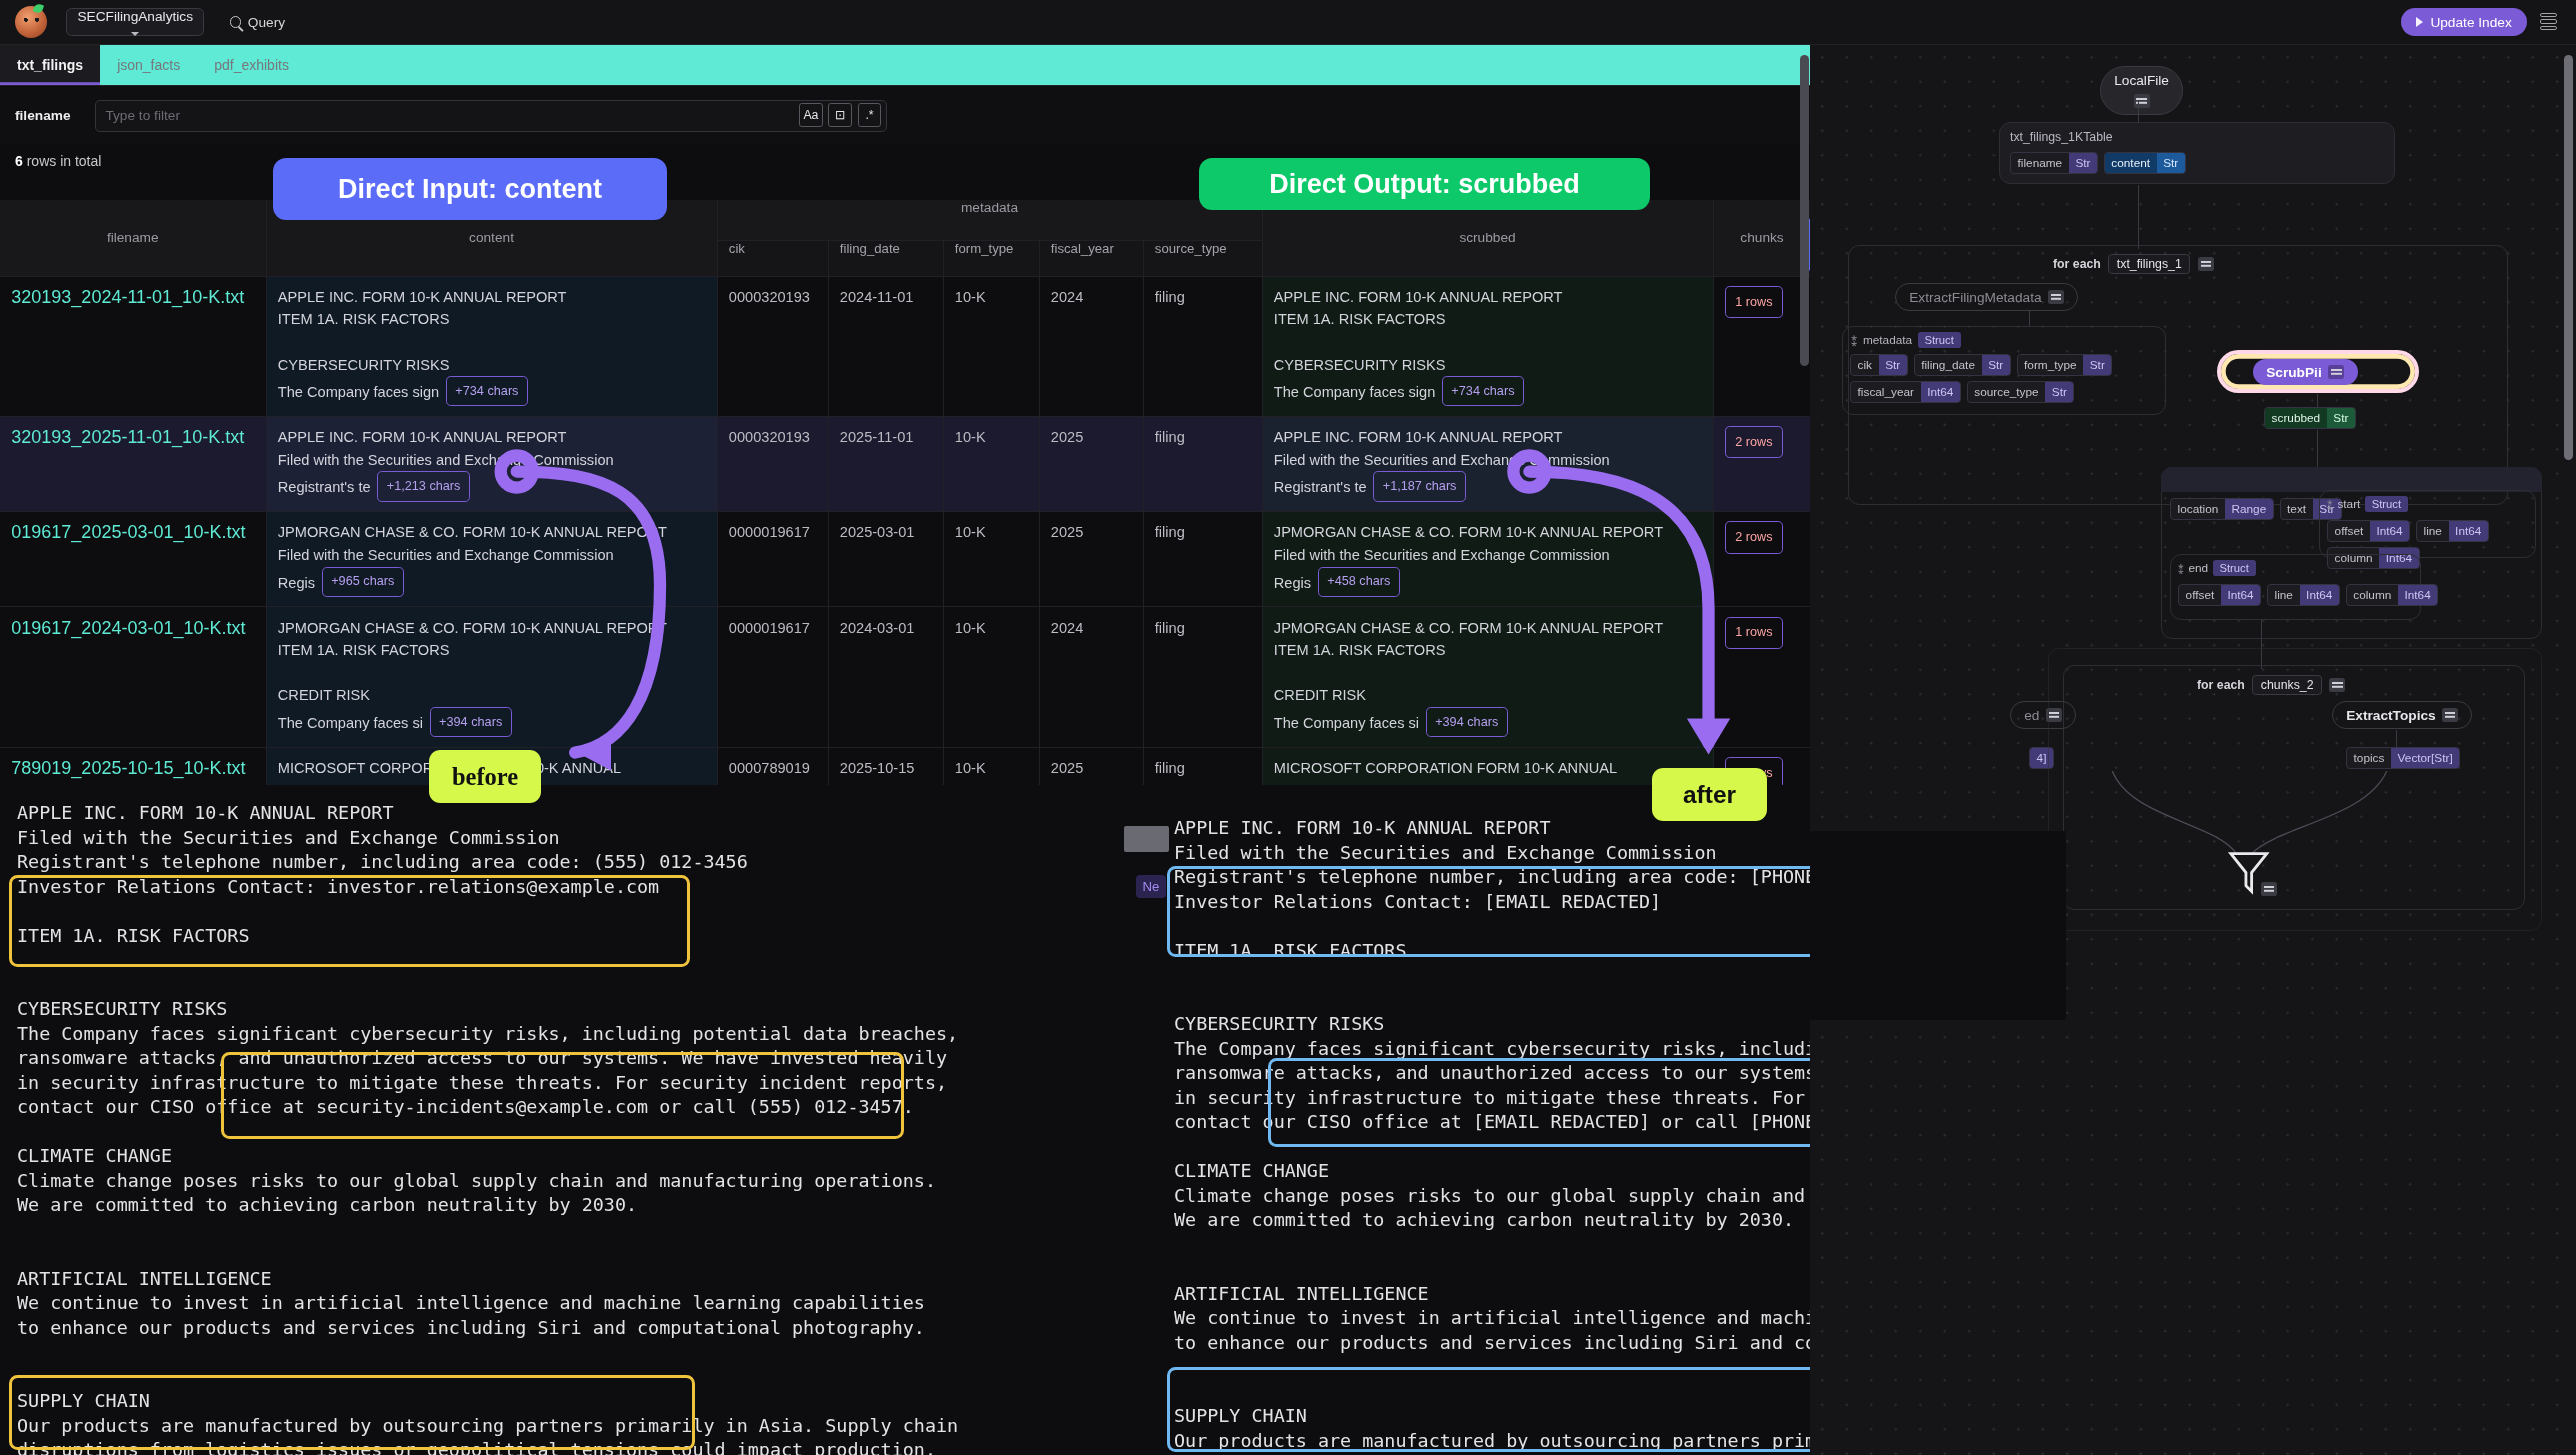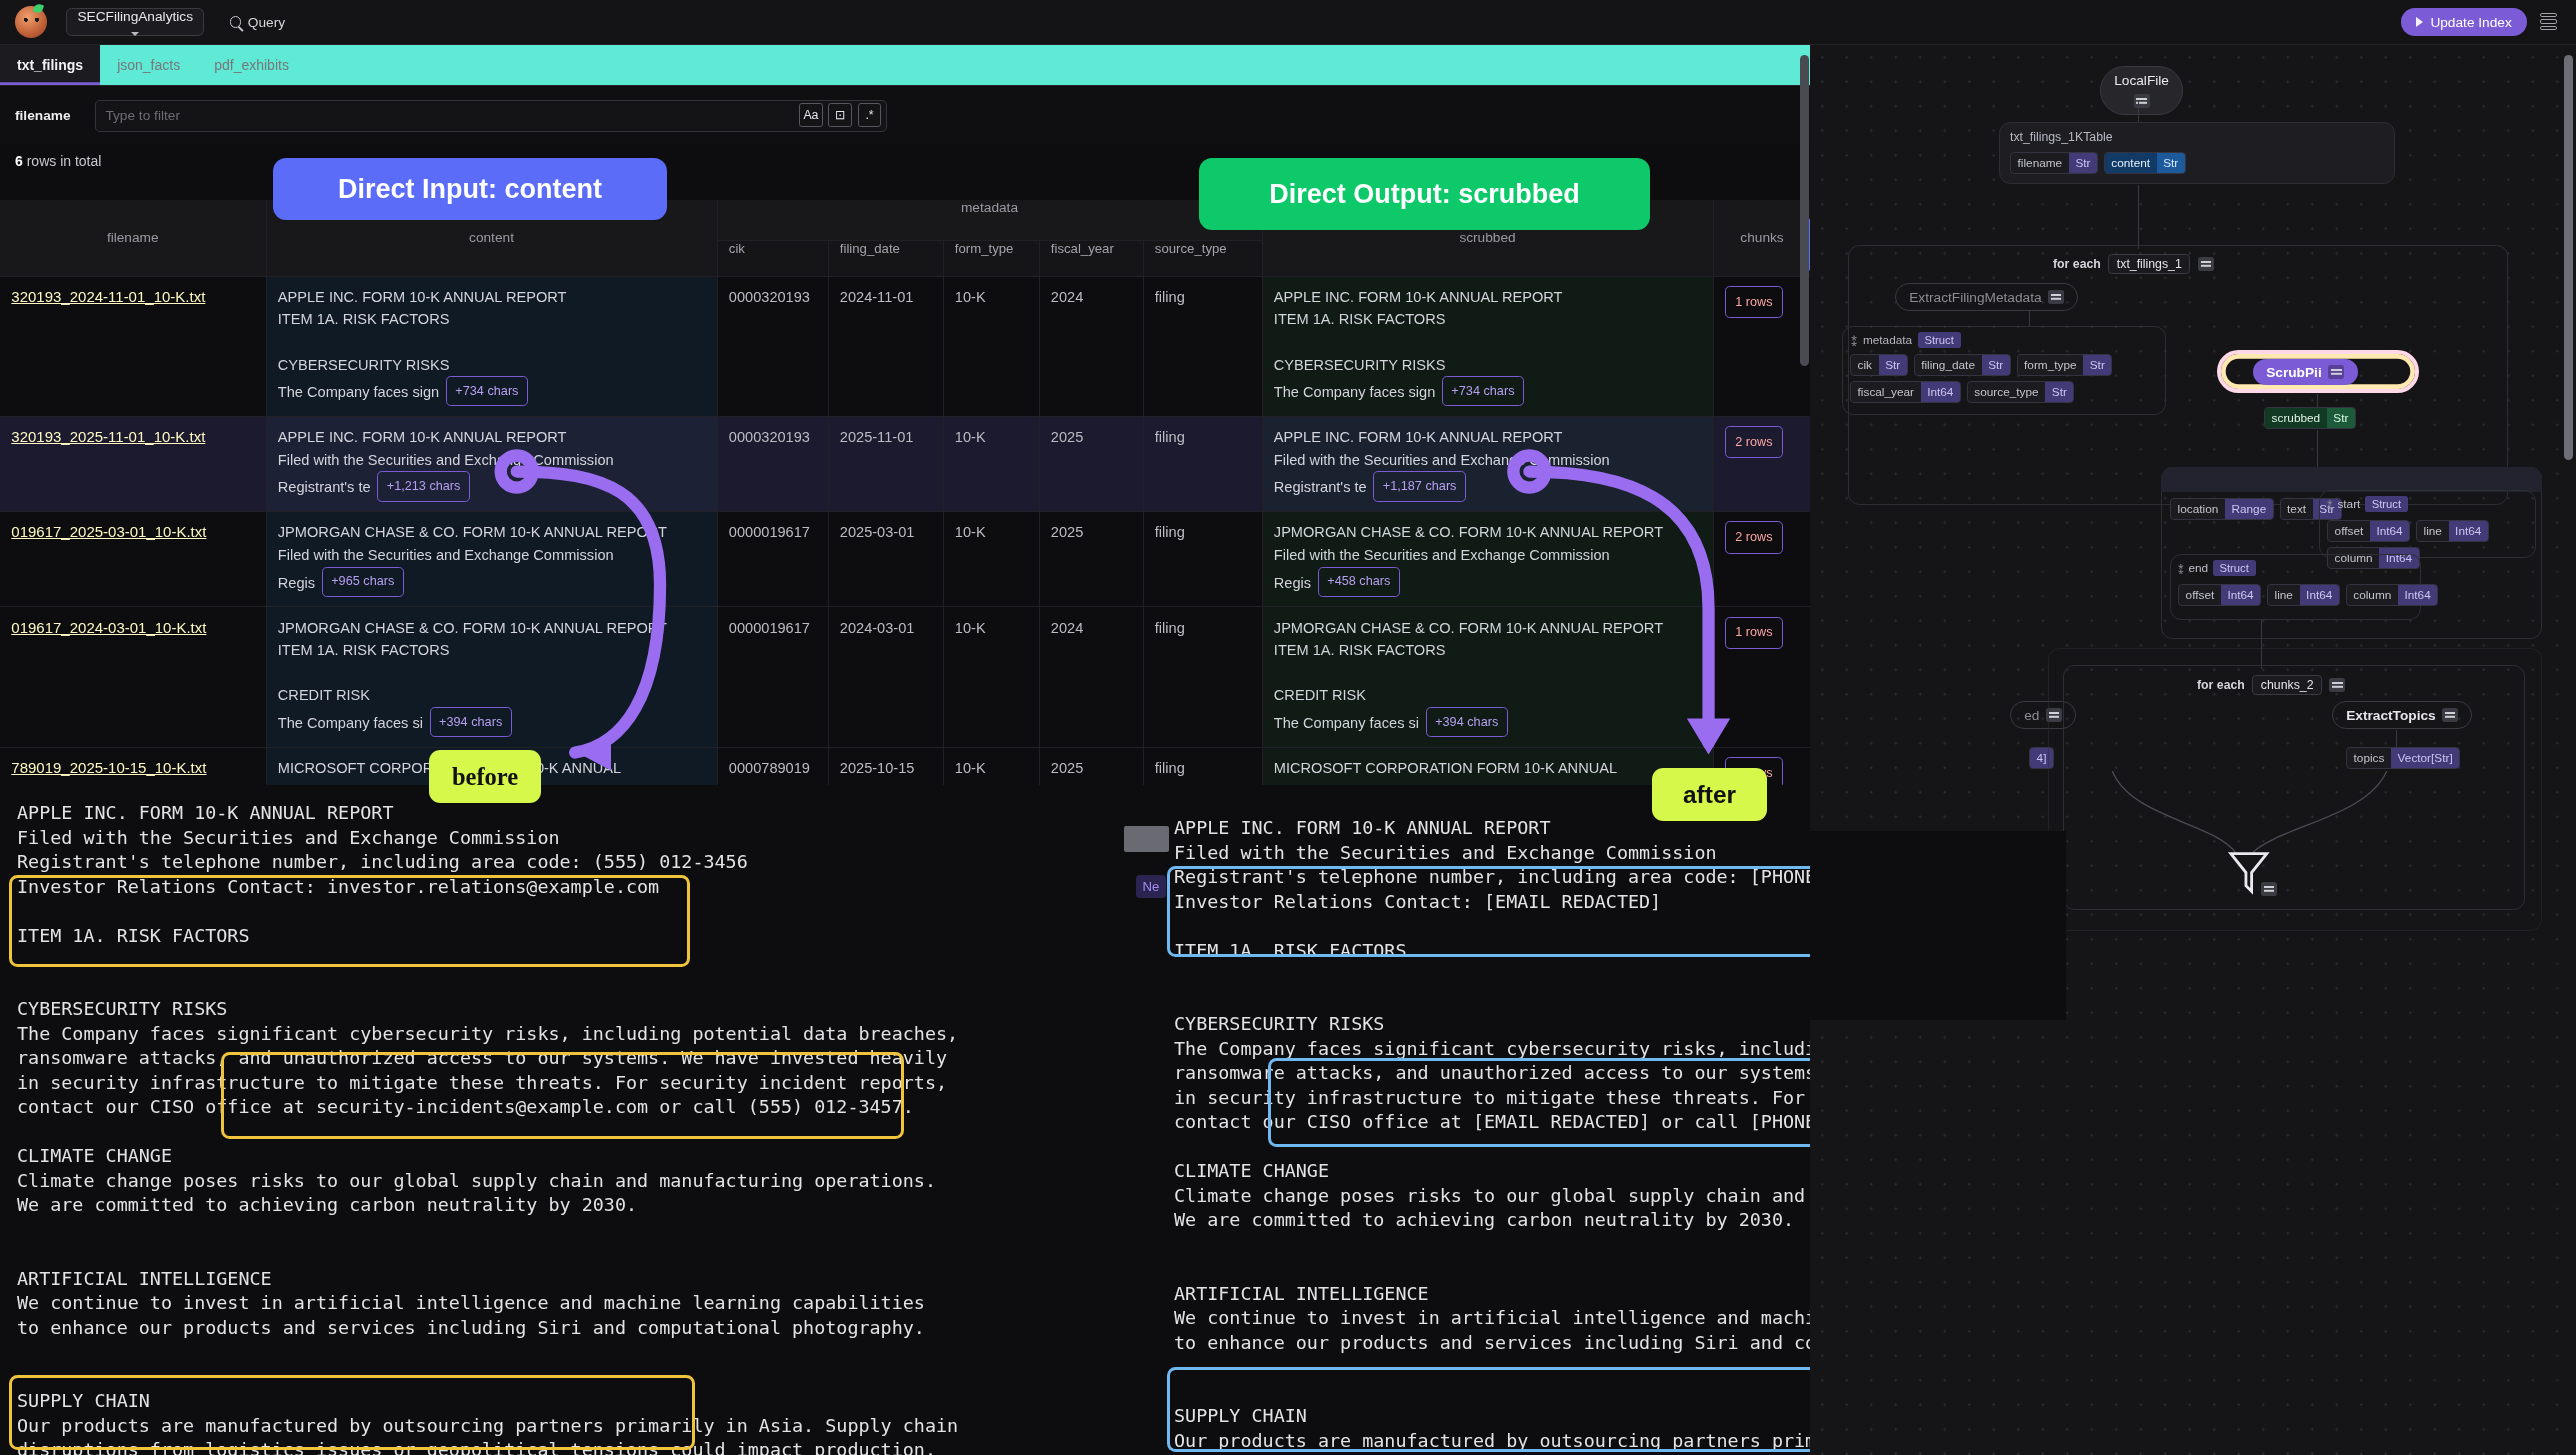--- a/index.html
+++ b/index.html
@@ -85,21 +85,21 @@
   td.cell-scrubbed { background:#0f1b14; color:#d4d4dc; }
   tr.rowsel td { background:#1b1a2e; }
   tr.rowsel td.cell-content { background:#1c2136; }
   tr.rowsel td.cell-scrubbed { background:#1a2230; }
   .chip {
     display:inline-block; border:0.9px solid #7c5cd6; border-radius:4.7px; color:#b6a0f0;
     font-size:12.7px; padding:2.8px 8.5px; margin-left:6.6px; white-space:nowrap; vertical-align:1.9px;
   }
   .chip-rows { display:inline-block;border:0.9px solid #7c5cd6;border-radius:4.7px;color:#fca5a5;
                font-size:12.7px;padding:3.8px 9.4px;}
-  .fname { white-space:nowrap; color:#fef9c3; font-size:15px;text-decoration:underline; }
+  .fname { white-space:nowrap; color:#5eead4; font-size:18px; }
 
   
   .callout {
     position:absolute; border-radius:13.2px; font-weight:700; color:#fff;
     display:flex; align-items:center; justify-content:center; text-align:center; line-height:1.2;margin-top:24px;
   }
   .co-blue { background:#5b6cf9; }
   .co-green { background:#0ec96a; }
   .co-lime { background:#d6f84a; color:#111; border-radius:11.3px; }
 
@@ -336,21 +336,21 @@
               <div>REPORT</div>
             </td>
             <td><span class="chip-rows">1 rows</span></td>
           </tr>
         </tbody>
     </table>
   </div>
 
   <div class="callout co-blue" style="left:273px;top:134px;width:394px;height:62px;font-size:27px;">Direct Input: content</div>
 
-  <div class="callout co-green" style="left:1199px;top:134px;width:451px;height:72px;font-size:27px;">Direct Output:  scrubbed</div>
+  <div class="callout co-green" style="left:1199px;top:134px;width:451px;height:52px;font-size:27px;">Direct Output:  scrubbed</div>
 
   <div class="callout co-blue" style="left:1803px;top:193px;width:373px;height:55px;font-size:24px;">Direct Input: content</div>
 
   <div class="callout co-green" style="left:1886px;top:502px;width:579px;height:96px;font-size:25px;white-space:pre-line;">Direct Output:  scrubbed content
 without pii</div>
 
   <div class="callout co-lime" style="left:429px;top:726px;width:112px;height:53px;font-size:24.5px;font-family:Liberation Serif, serif;">before</div>
 
   <div class="callout co-lime" style="left:1652px;top:744px;width:115px;height:53px;font-size:24.5px;">after</div>
 

